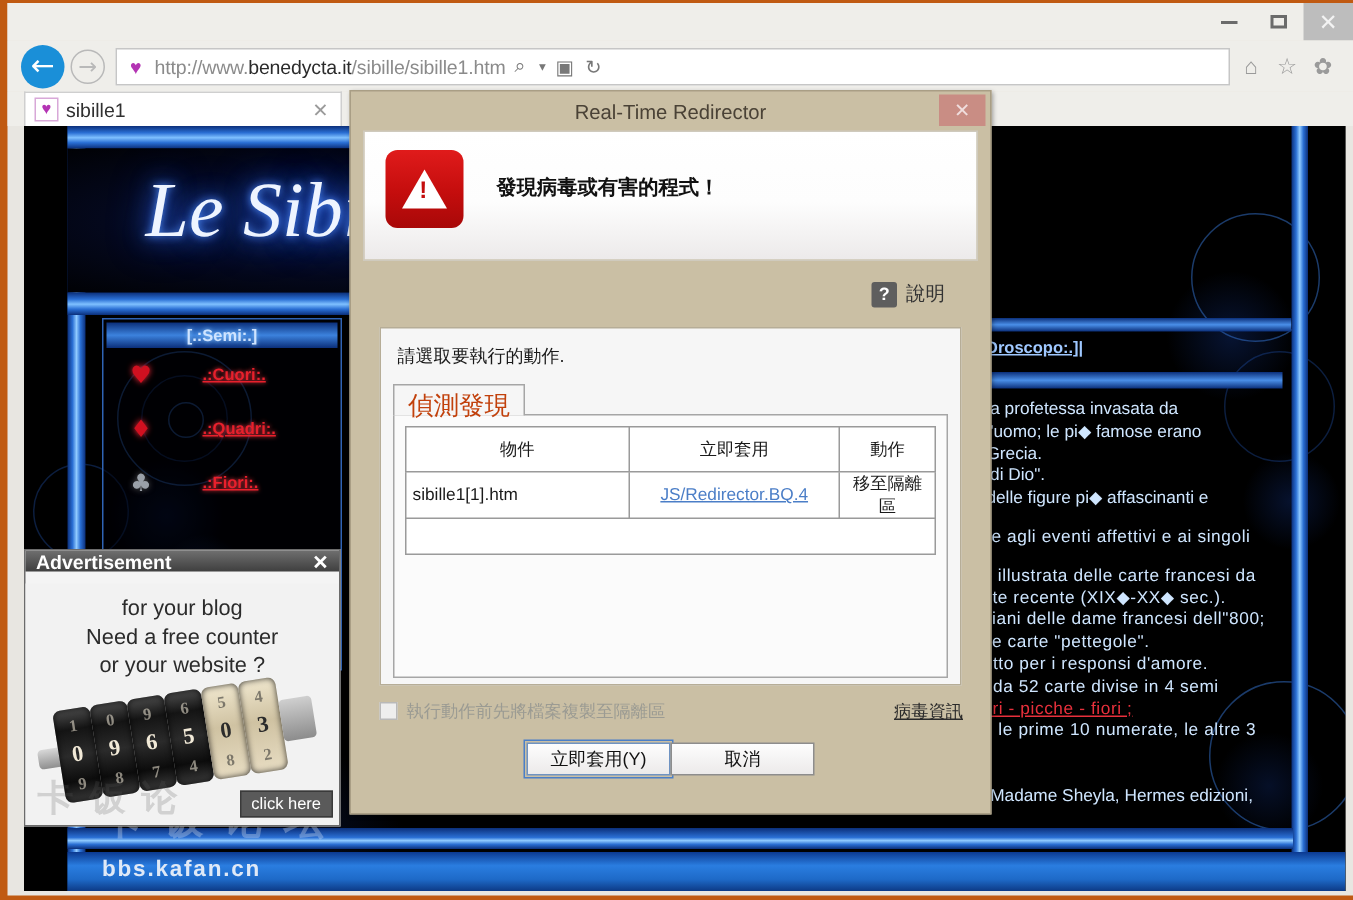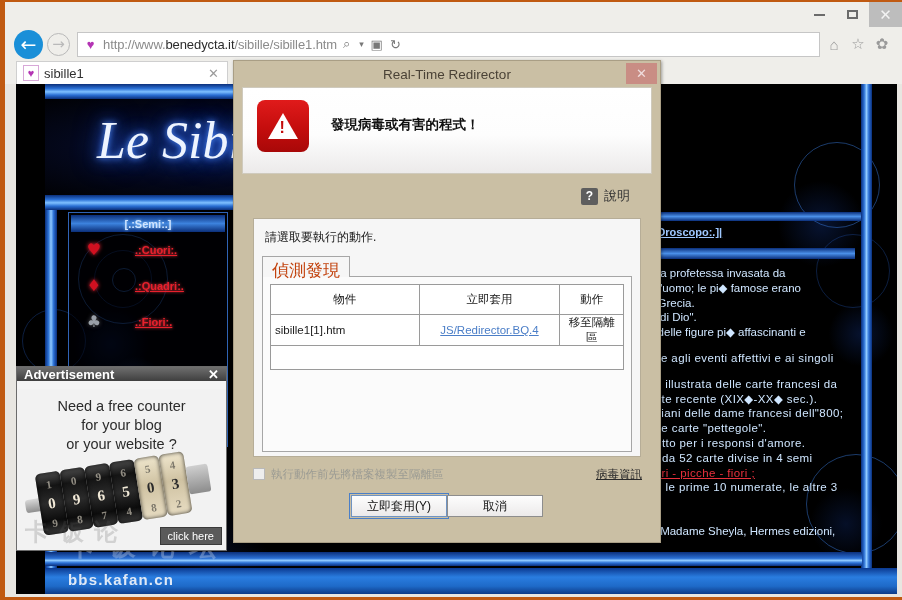--- a/index.html
+++ b/index.html
@@ -541,22 +541,22 @@
     <div id="watermark">卡 饭 论 坛</div>
     <div id="watermark-sub">bbs.kafan.cn</div>
 
     <div id="ad-popup">
       <div id="ad-titlebar">
         <div id="ad-title">Advertisement</div>
         <div id="ad-close">✕</div>
       </div>
       <div id="ad-body">
         <div id="ad-text">
+          <div>for your blog</div>
           <div>Need a free counter</div>
-          <div>for your blog</div>
           <div>or your website ?</div>
         </div>
         <div id="counter-img">
           <div id="counter-knob"></div>
           <div class="cwheel" style="left:0px">
             <span>1</span>
             <span>0</span>
             <span>9</span>
           </div>
           <div class="cwheel" style="left:25px">

